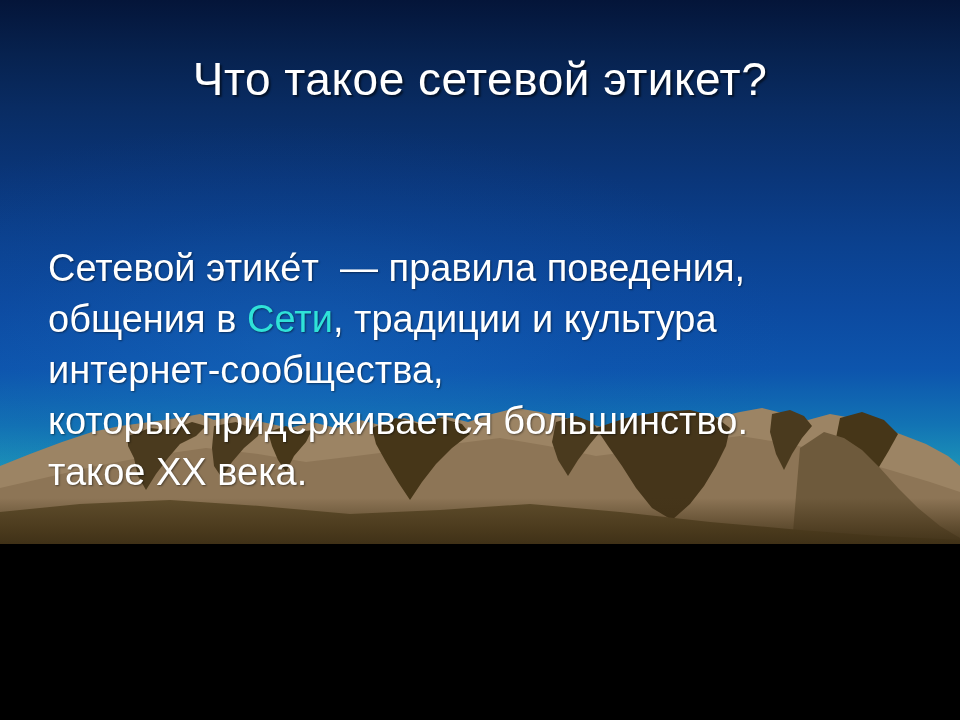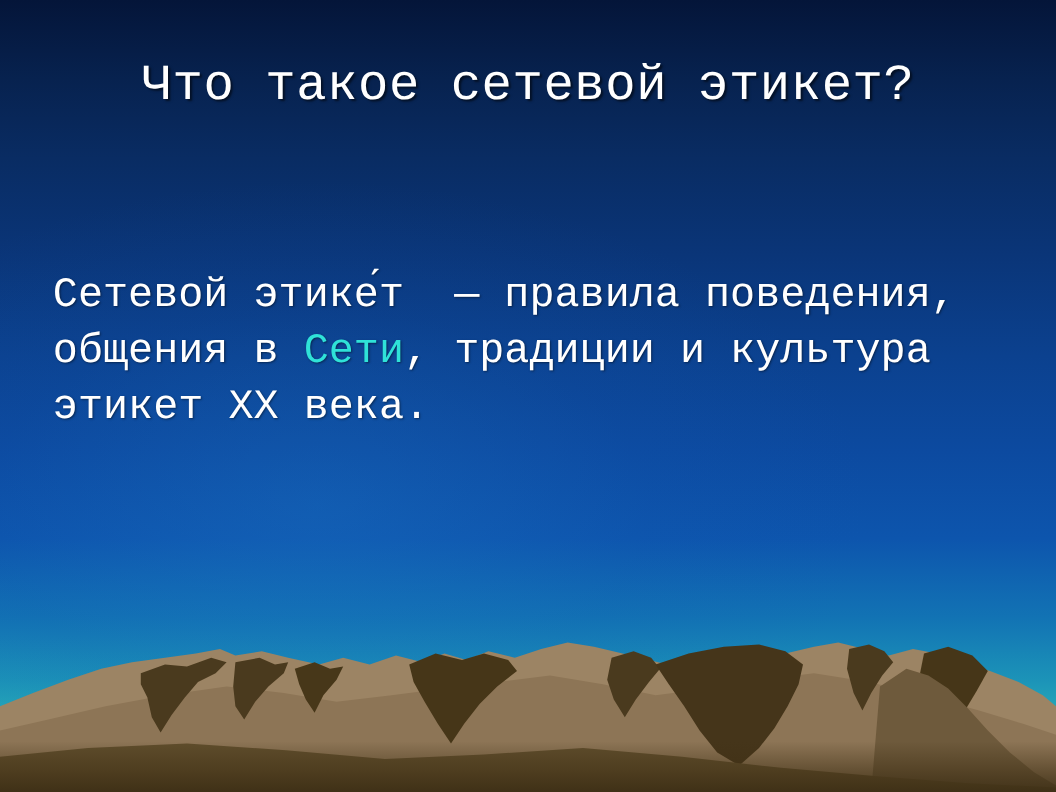--- a/index.html
+++ b/index.html
@@ -3,23 +3,23 @@
 <meta charset="utf-8">
 <style>
   html, body {
     margin: 0;
     padding: 0;
     background: #000;
   }
   #slide {
     position: relative;
     width: 960px;
-    height: 720px;
+    height: 544px;
     overflow: hidden;
-    font-family: Liberation Mono, monospace;
+    font-family: Liberation Sans, sans-serif;
     
     background: linear-gradient(to bottom,
         #041539 0%,
         #07224f 10%,
         #092c63 20%,
         #0a3578 32%,
         #0b418f 45%,
         #0c4aa0 57%,
         #0d55ad 68%,
         #1273b4 78%,
@@ -171,16 +171,18 @@
              L960,140 L0,140 Z"></path>
   </svg>
 
   <div class="ground-haze"></div>
 
   <div class="title">Что такое сетевой этикет?</div>
 
   <div class="body-text">
     <div class="line">Сетевой этике́т  — правила поведения,</div>
     <div class="line"><span>общения в </span><span class="hl-net">Сети</span><span>, традиции и культура</span></div>
-    <div class="line">этикет XX века.</div>
+    <div class="line">интернет-сообщества,</div>
+    <div class="line">которых придерживается большинство.</div>
+    <div class="line">такое XX века.</div>
   </div>
 
 </div>
 
 </body></html>

